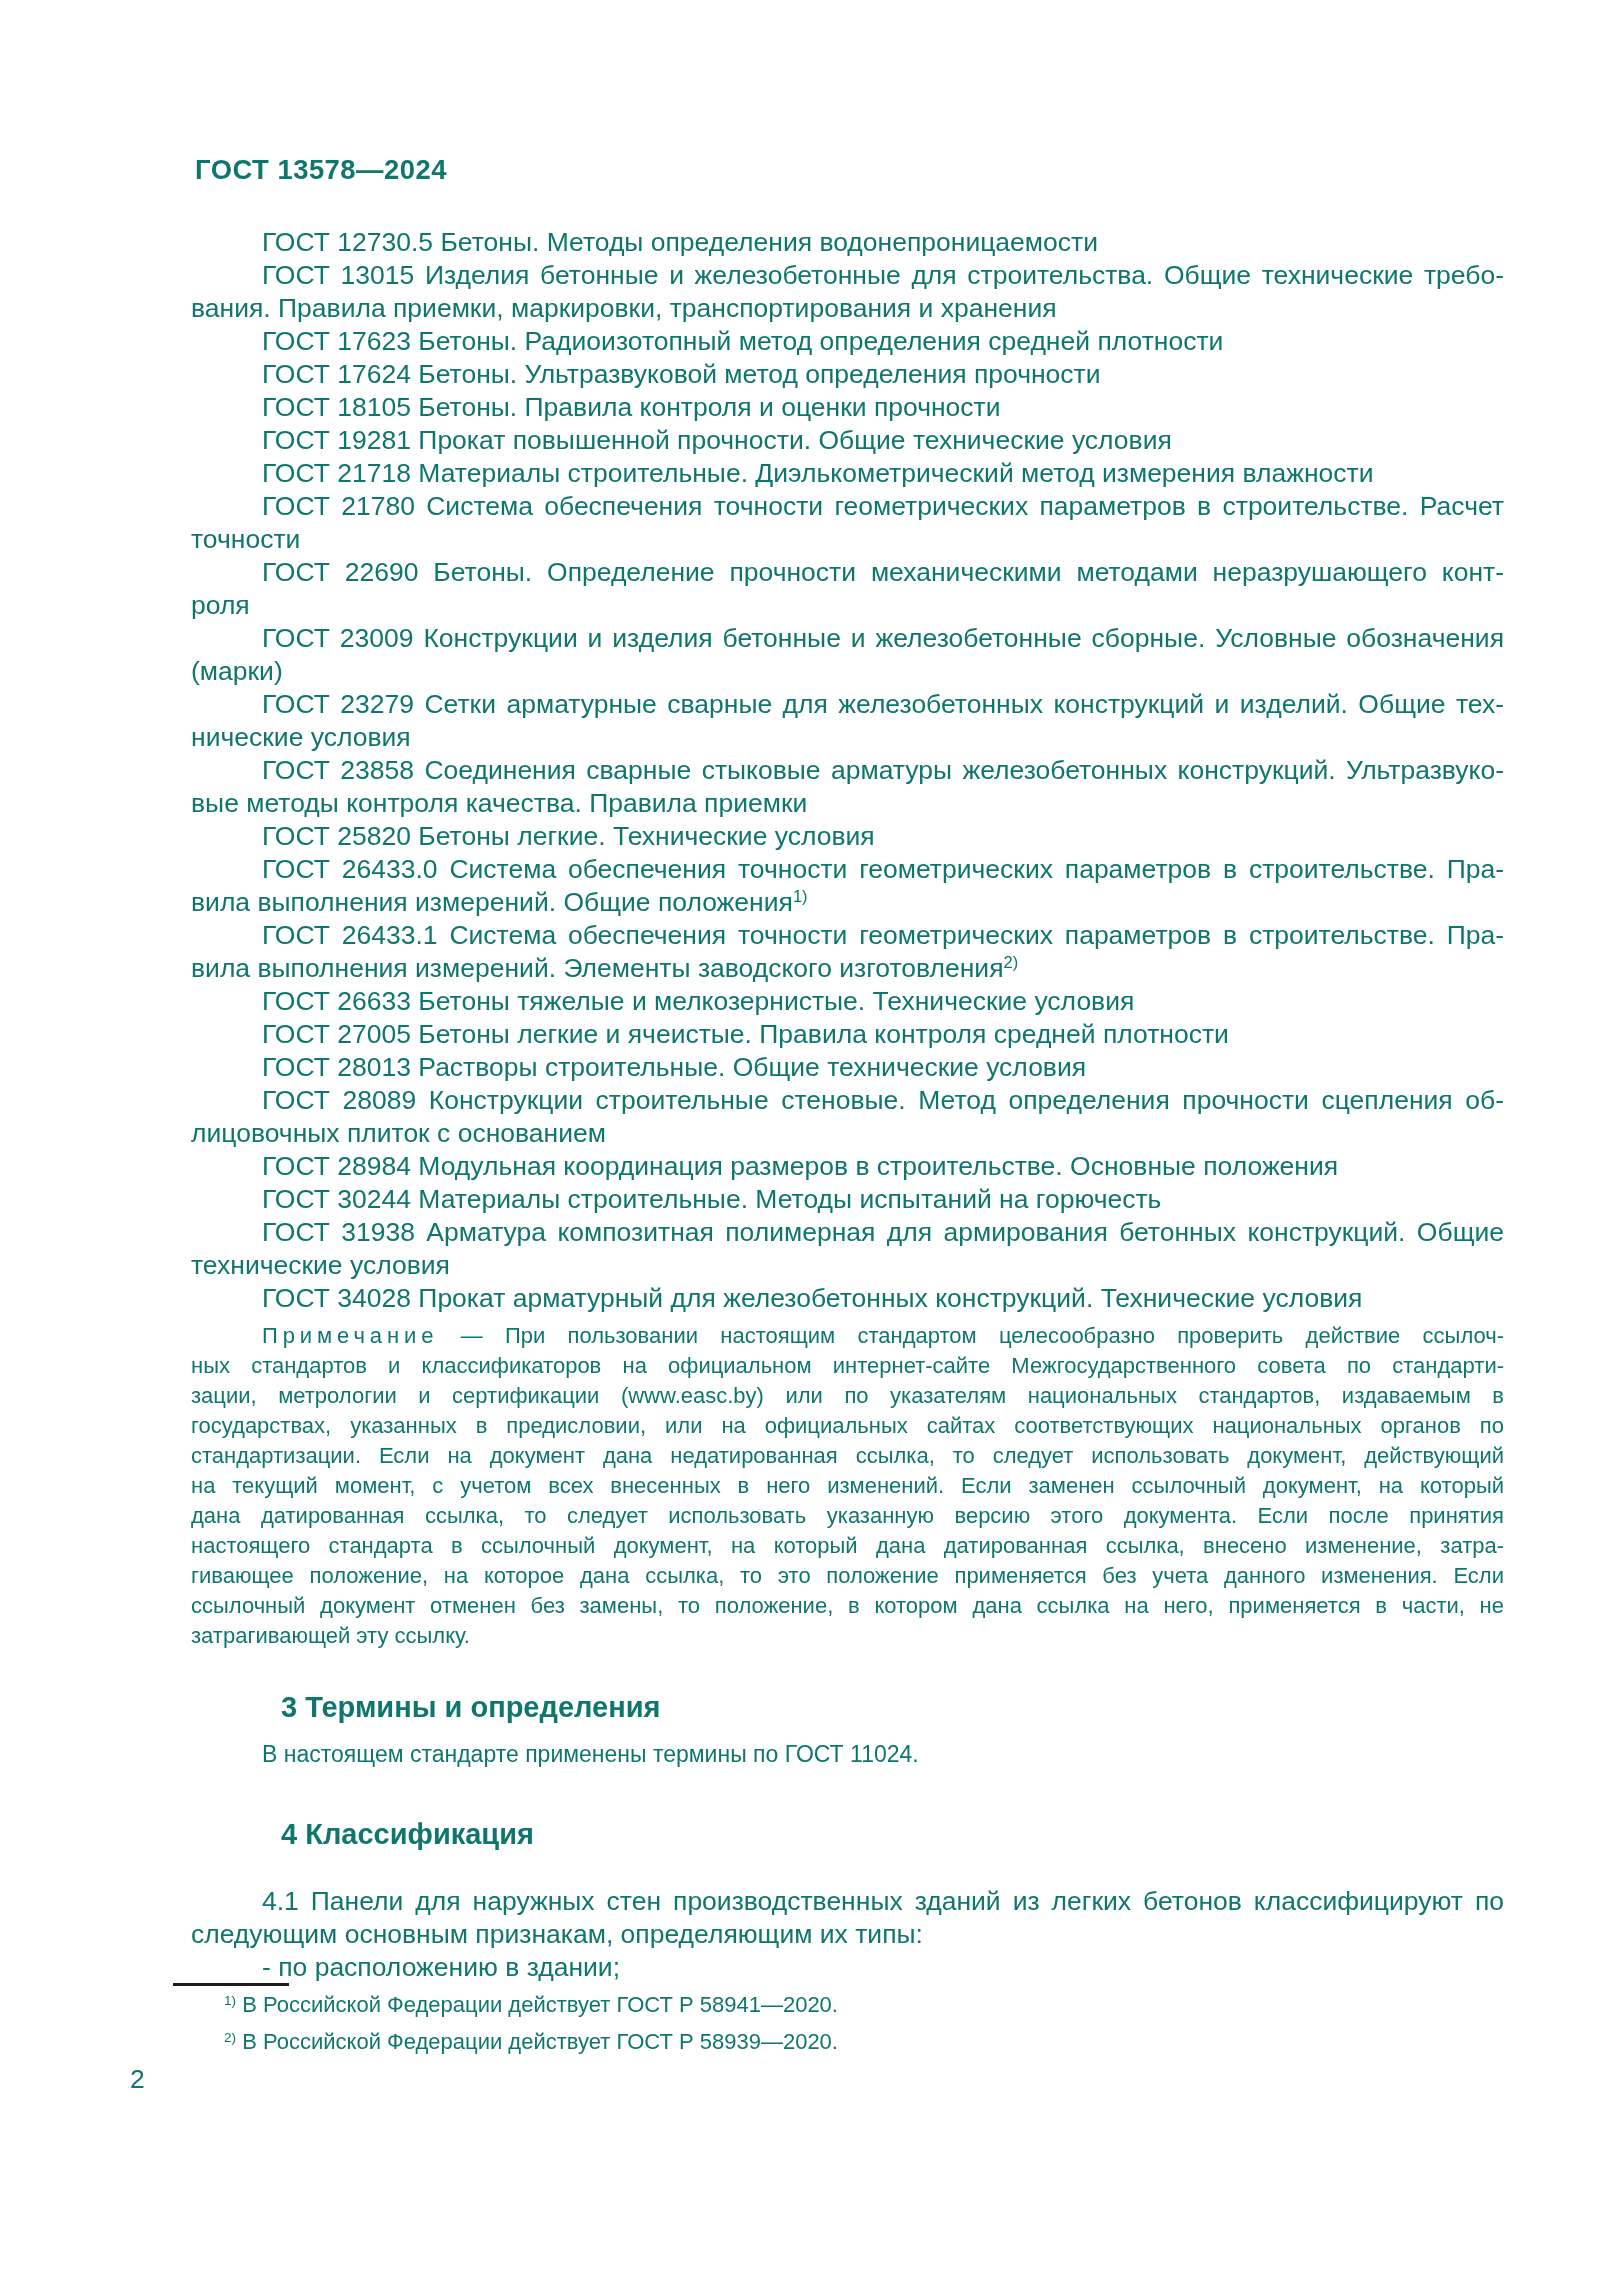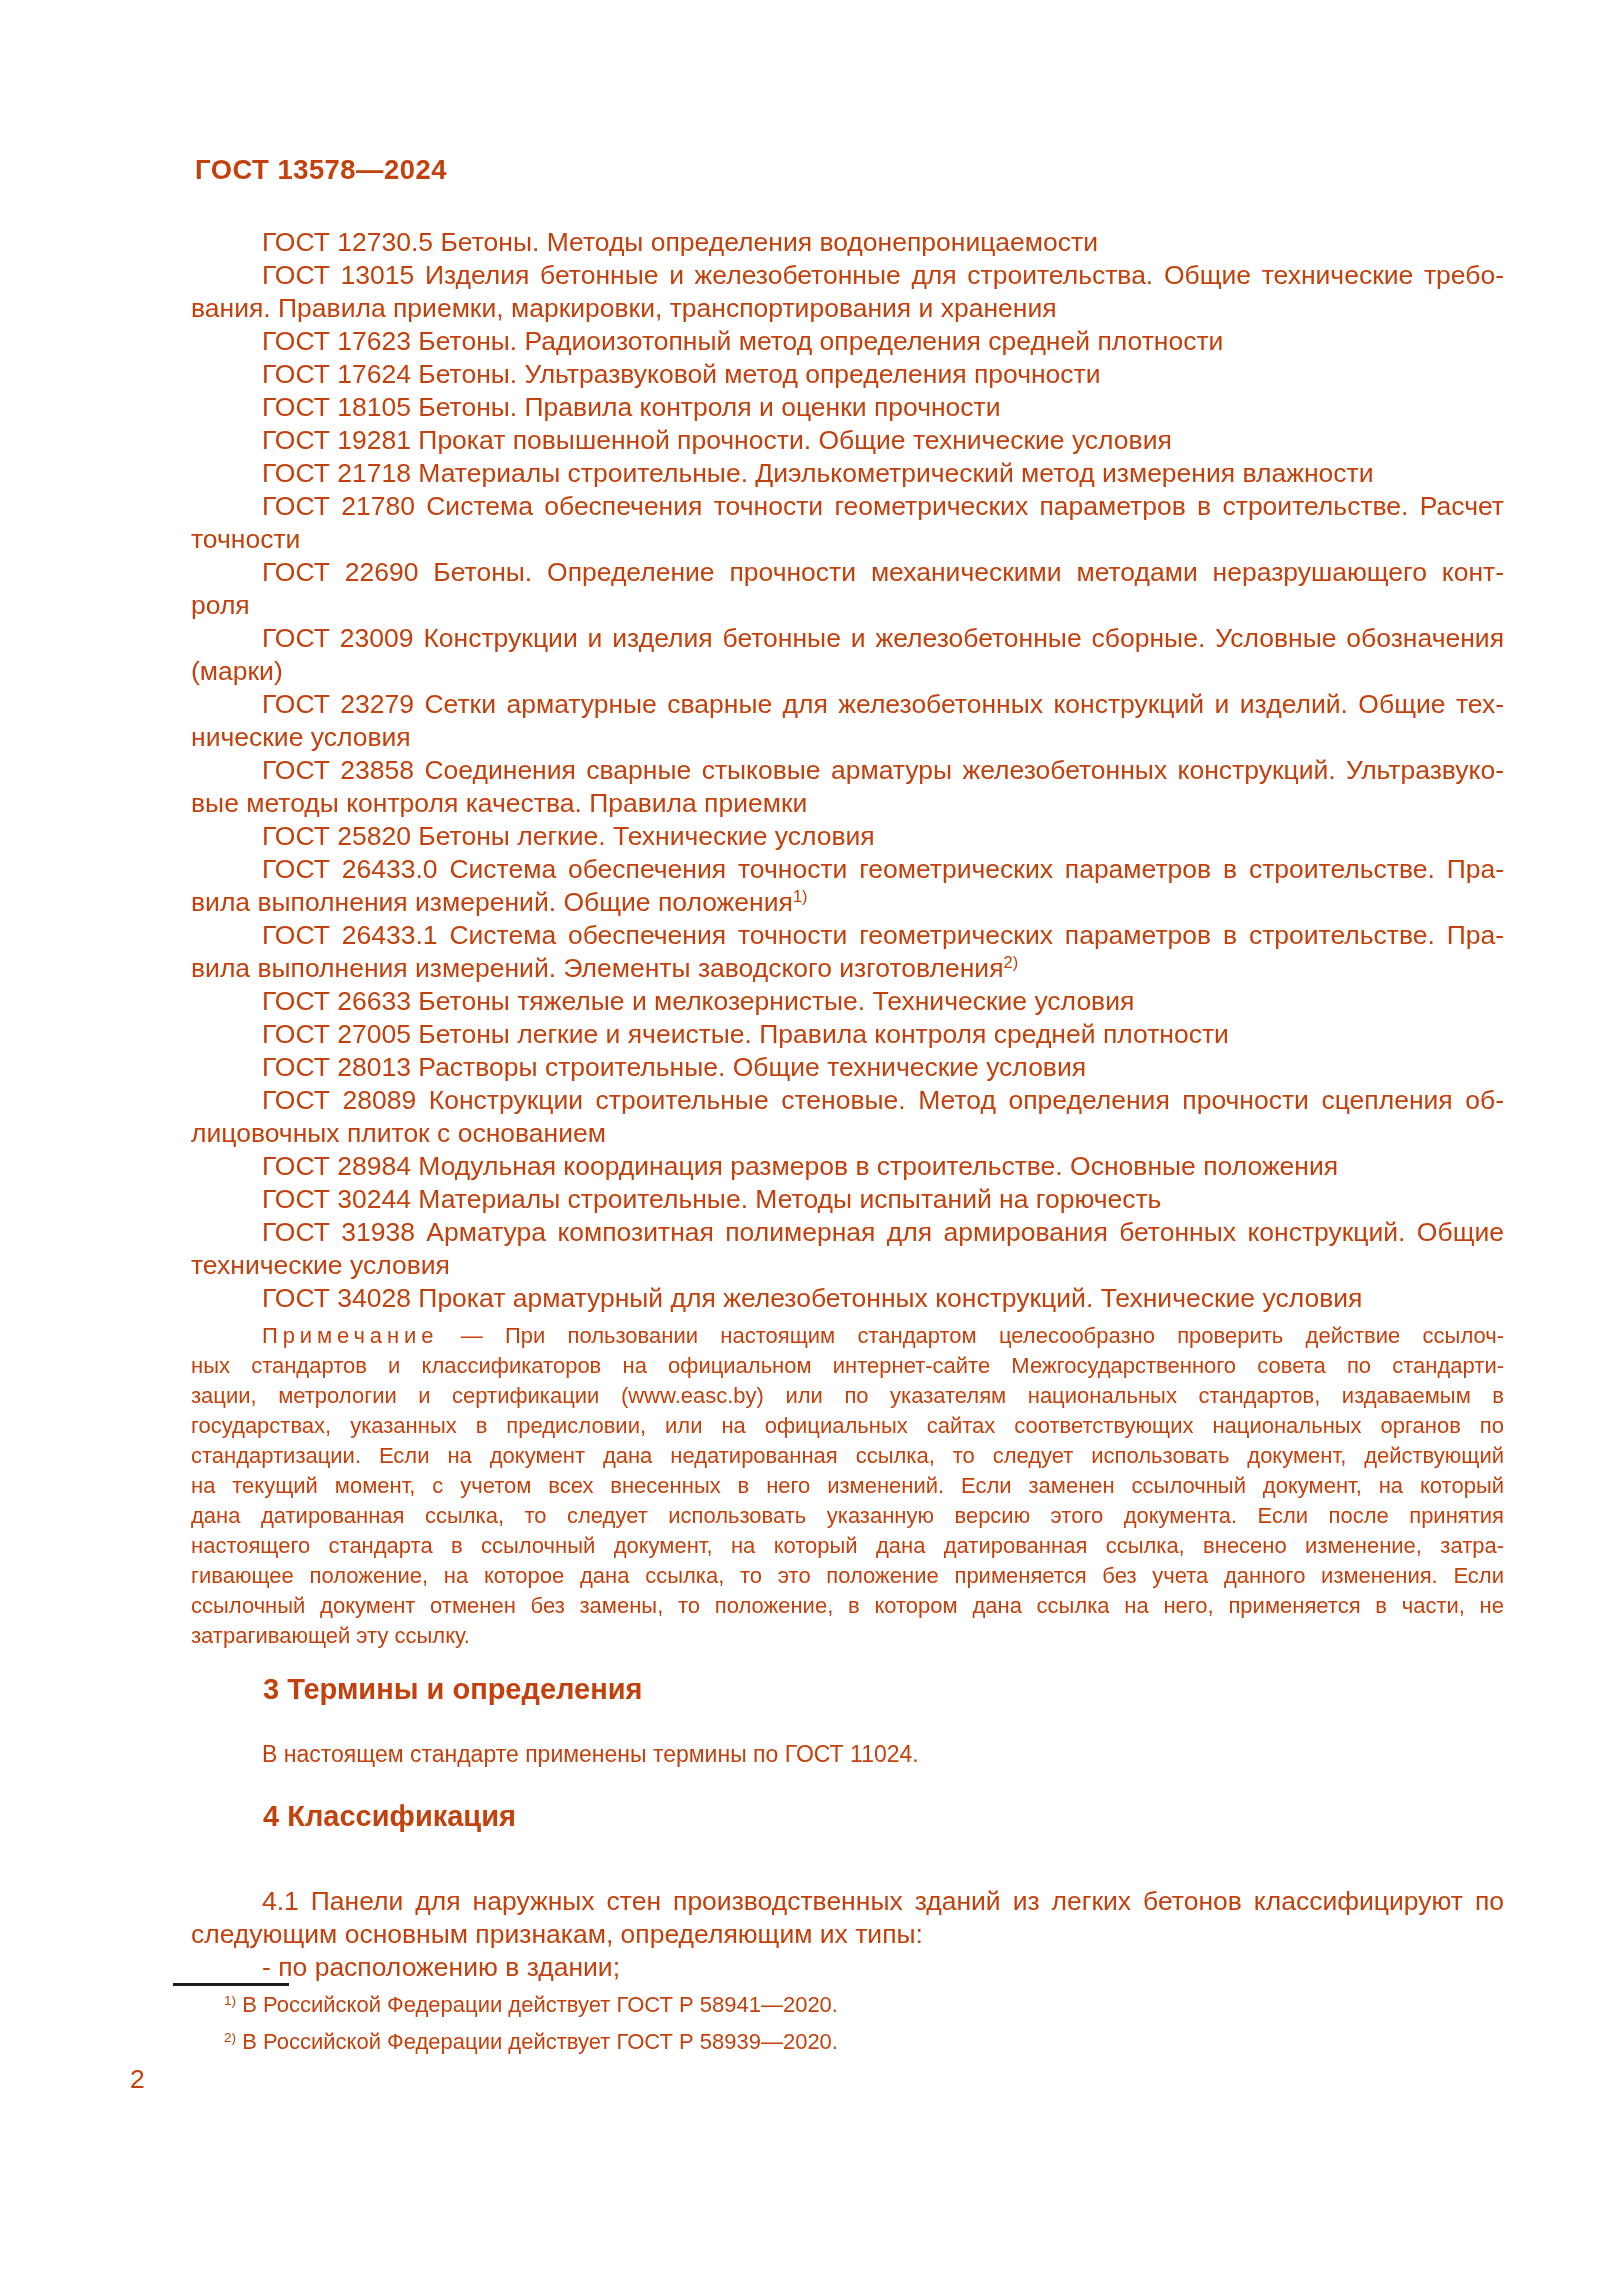--- a/index.html
+++ b/index.html
@@ -1,21 +1,21 @@
 <!DOCTYPE html>
 <html><head>
 <meta charset="utf-8">
 <style>
   html,body{margin:0;padding:0;background:#e8e8e8;}
   .page{
     position:relative;
     width:1621px;height:2293px;
     background:#ffffff;
     font-family:"Liberation Sans", sans-serif;
-    color:#c2410c;
+    color:#0f766e;
     overflow:hidden;
   }
   .abs{position:absolute;}
   .header{
     left:195px;top:154px;
     font-size:27.4px;font-weight:bold;
     letter-spacing:0.5px;
   }
   .refs{
     left:191px;top:226px;width:1313px;
@@ -29,21 +29,21 @@
   .line.indent{text-indent:71px;}
   .line.fill{text-align:justify;text-align-last:justify;}
   .spaced{letter-spacing:4.9px;}
   sup{
     font-size:0.62em;
     vertical-align:baseline;
     position:relative;top:-0.55em;
     line-height:0;
   }
   .h3,.h4{
-    left:263px;margin:0;
+    left:263px;margin:18px;
     font-size:29px;font-weight:bold;line-height:35px;
   }
   .h3{top:1672px;}
   .h4{top:1799px;}
   .p3{
     left:191px;top:1738px;width:1313px;
     font-size:23px;line-height:33px;
     text-indent:71px;
   }
   .p41{

